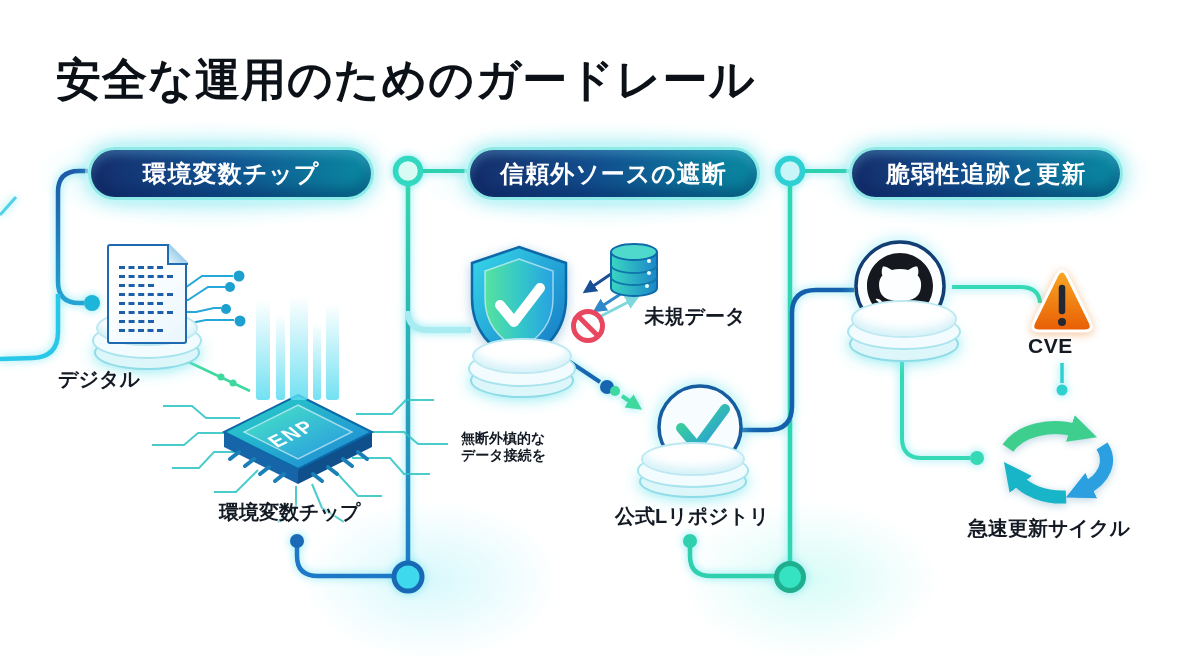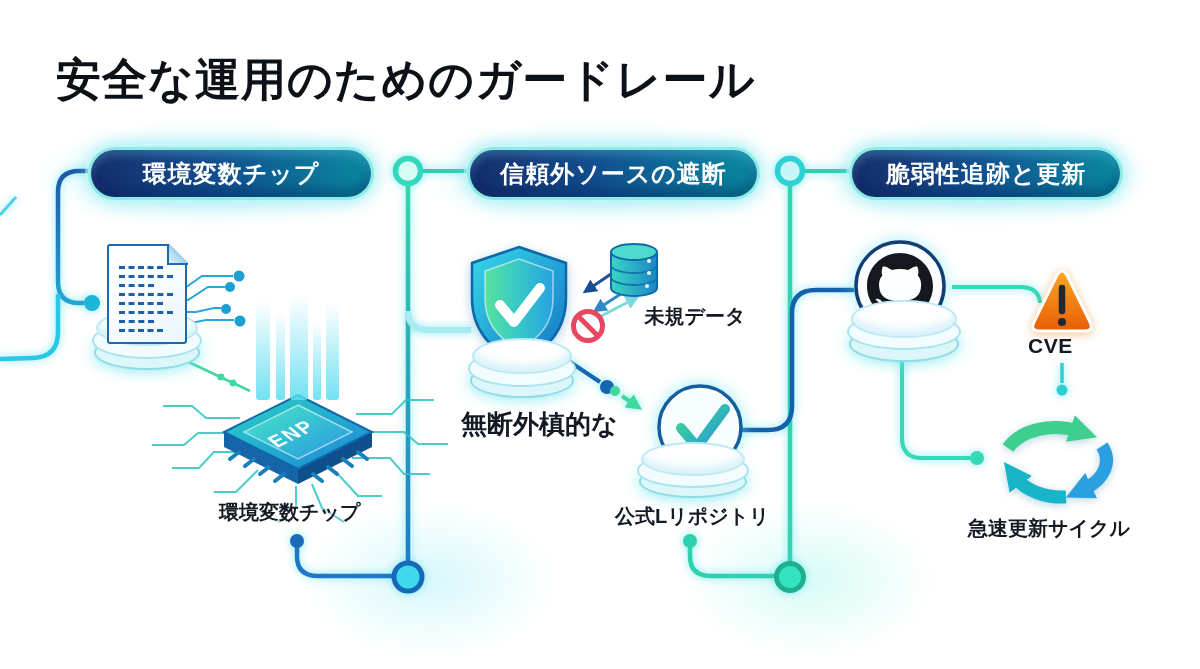--- a/index.html
+++ b/index.html
@@ -46,21 +46,21 @@
   
   #beams{left:250px;top:296px;width:100px;height:104px;z-index:1;}
   #beams div{position:absolute;bottom:0;border-radius:3px;
        background:linear-gradient(to bottom,rgba(130,235,245,0),rgba(90,220,240,.85));}
   
   .lbl{position:absolute;color:#141a24;font-weight:800;text-align:left;z-index:4;
        line-height:1.18;text-shadow:0 0 6px #fff,0 0 2px #fff;}
   #lbl-log{left:58px;top:368px;width:170px;font-size:20px;}
   #lbl-chip{left:219px;top:502px;width:180px;font-size:20px;font-family:Liberation Mono, monospace;}
   #lbl-unreg{left:610px;top:305px;width:170px;font-size:20px;text-align:center;}
-  #lbl-caption{left:461px;top:409px;width:170px;font-size:26px;text-align:left;}
+  #lbl-caption{left:461px;top:430px;width:170px;font-size:14px;text-align:left;}
   #lbl-repo{left:615px;top:505px;width:165px;font-size:20px;}
   #lbl-cve{left:1028px;top:334px;width:70px;font-size:21px;letter-spacing:.5px;}
   #lbl-cycle{left:968px;top:517px;width:175px;font-size:20px;}
 </style>
 </head>
 <body>
 
 <div class="glow" style="left:30px;top:120px;width:360px;height:110px;background:radial-gradient(ellipse,rgba(170,240,248,.55),rgba(255,255,255,0) 70%);"></div>
 <div class="glow" style="left:410px;top:120px;width:380px;height:110px;background:radial-gradient(ellipse,rgba(170,240,248,.5),rgba(255,255,255,0) 70%);"></div>
 <div class="glow" style="left:800px;top:120px;width:360px;height:110px;background:radial-gradient(ellipse,rgba(170,240,248,.5),rgba(255,255,255,0) 70%);"></div>
@@ -314,21 +314,23 @@
   <span>環境変数チップ</span>
 </div>
 <div id="pill2" class="pill">
   <span>信頼外ソースの遮断</span>
 </div>
 <div id="pill3" class="pill">
   <span>脆弱性追跡と更新</span>
 </div>
 
 <div id="lbl-log" class="lbl">
+  <div>デジタル</div>
 </div>
 <div id="lbl-chip" class="lbl">環境変数チップ</div>
 <div id="lbl-unreg" class="lbl">未規データ</div>
 <div id="lbl-caption" class="lbl">
   <div>無断外槙的な</div>
+  <div>データ接続を</div>
 </div>
 <div id="lbl-repo" class="lbl">公式Lリポジトリ</div>
 <div id="lbl-cve" class="lbl">CVE</div>
 <div id="lbl-cycle" class="lbl">急速更新サイクル</div>
 
 </body></html>

